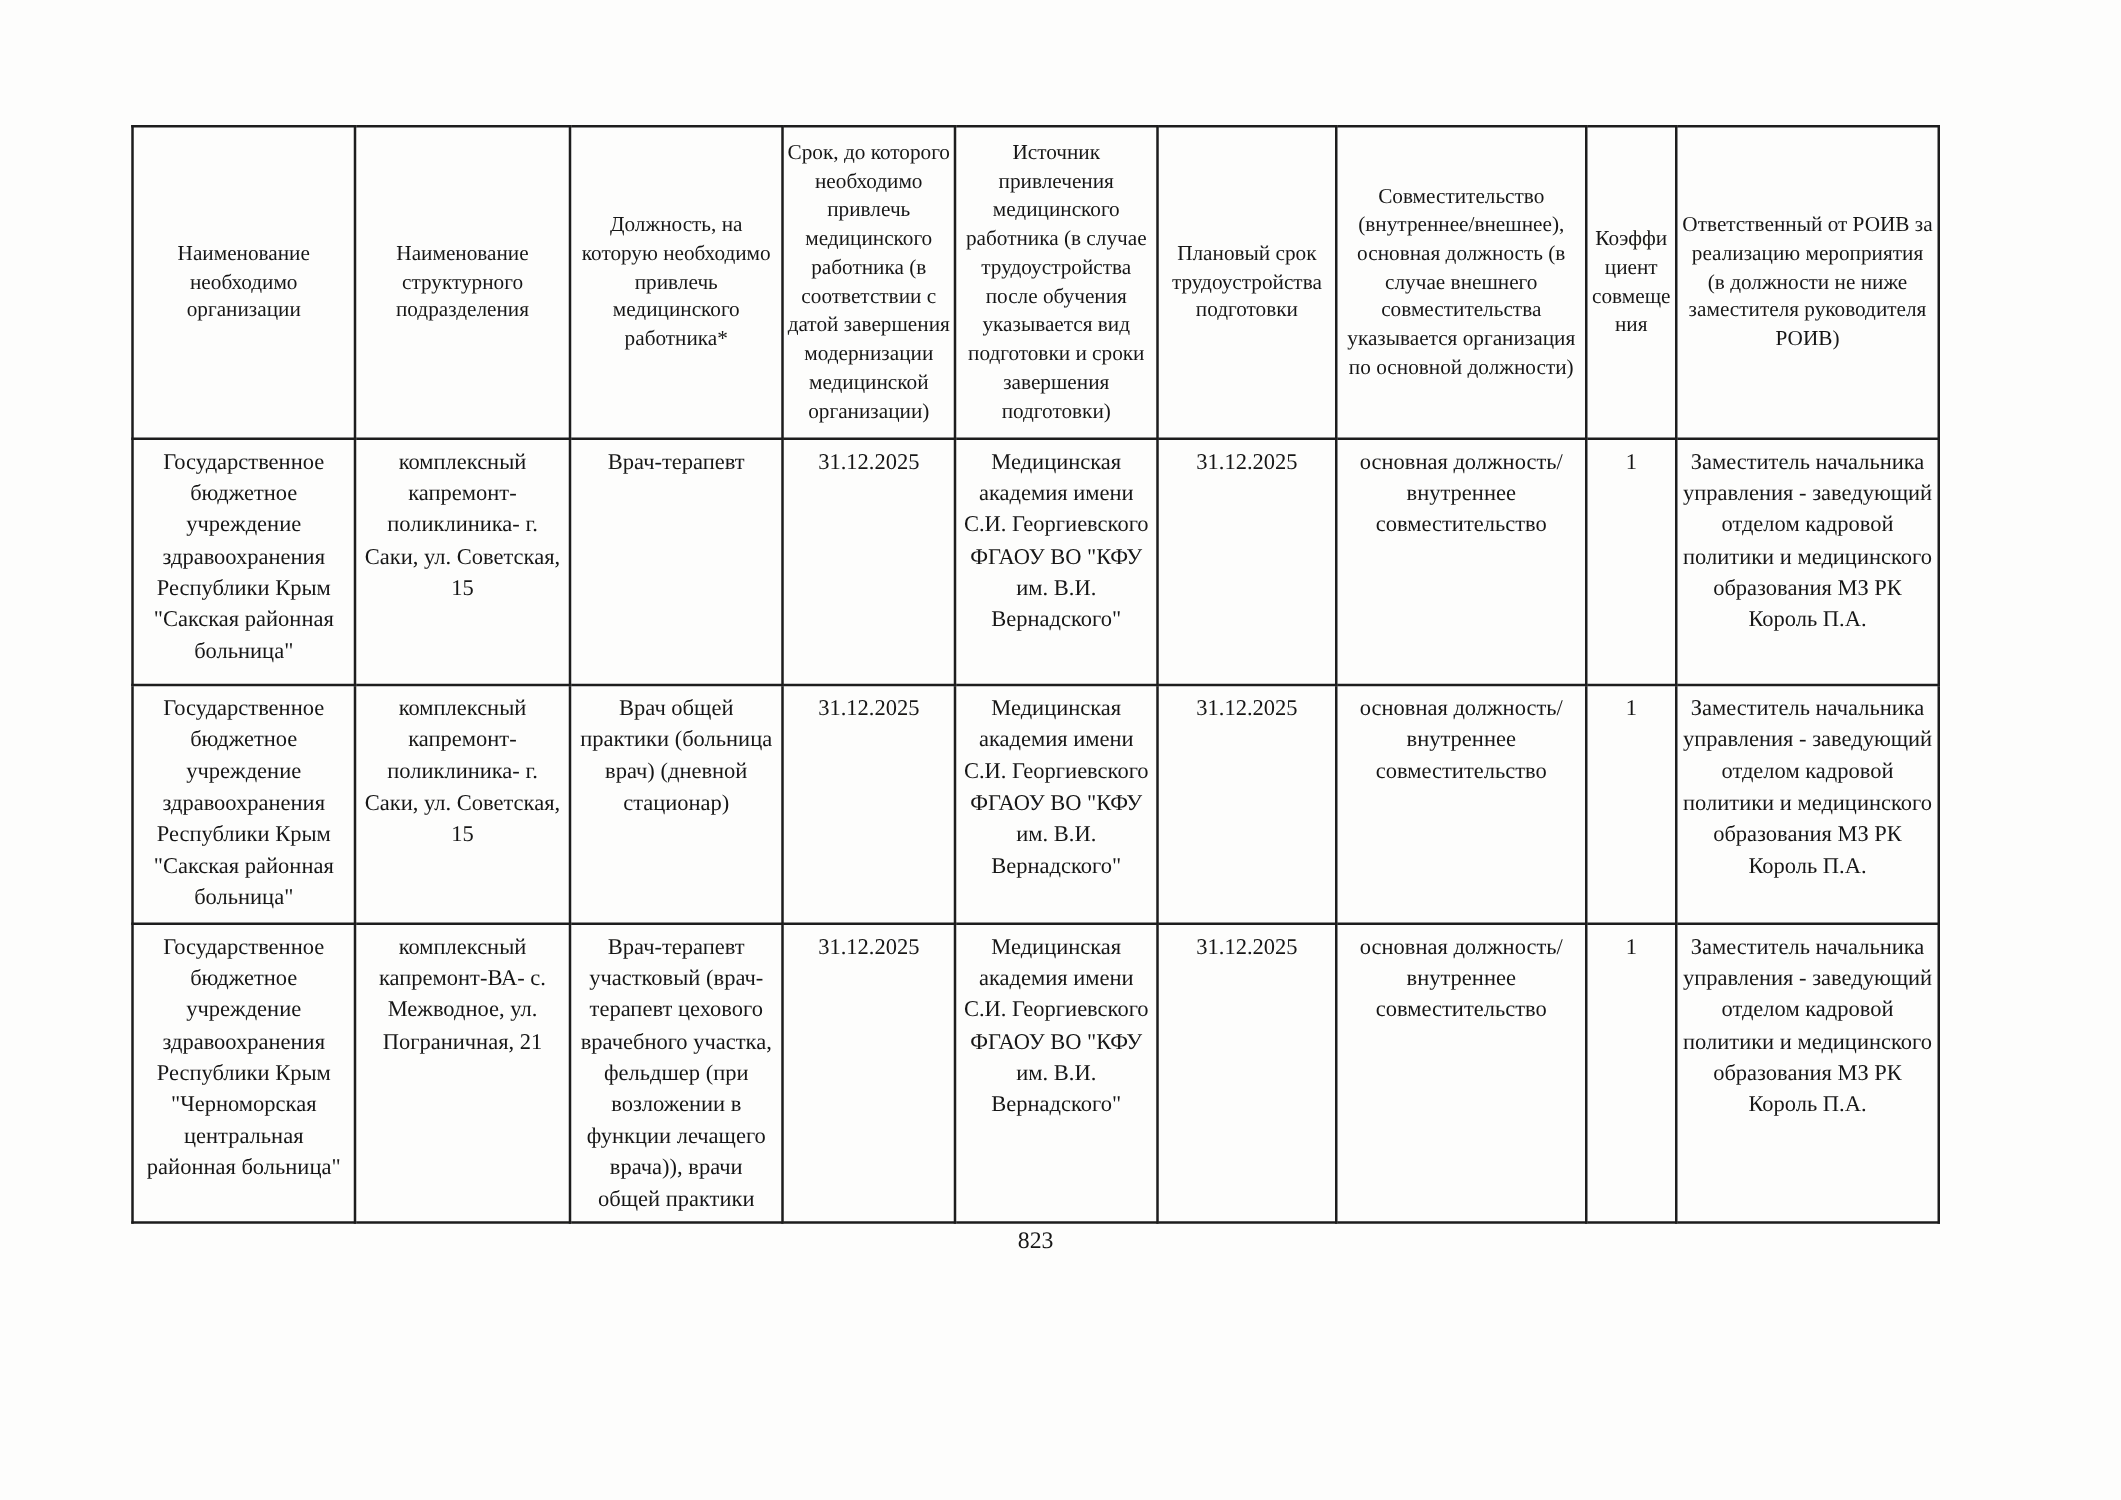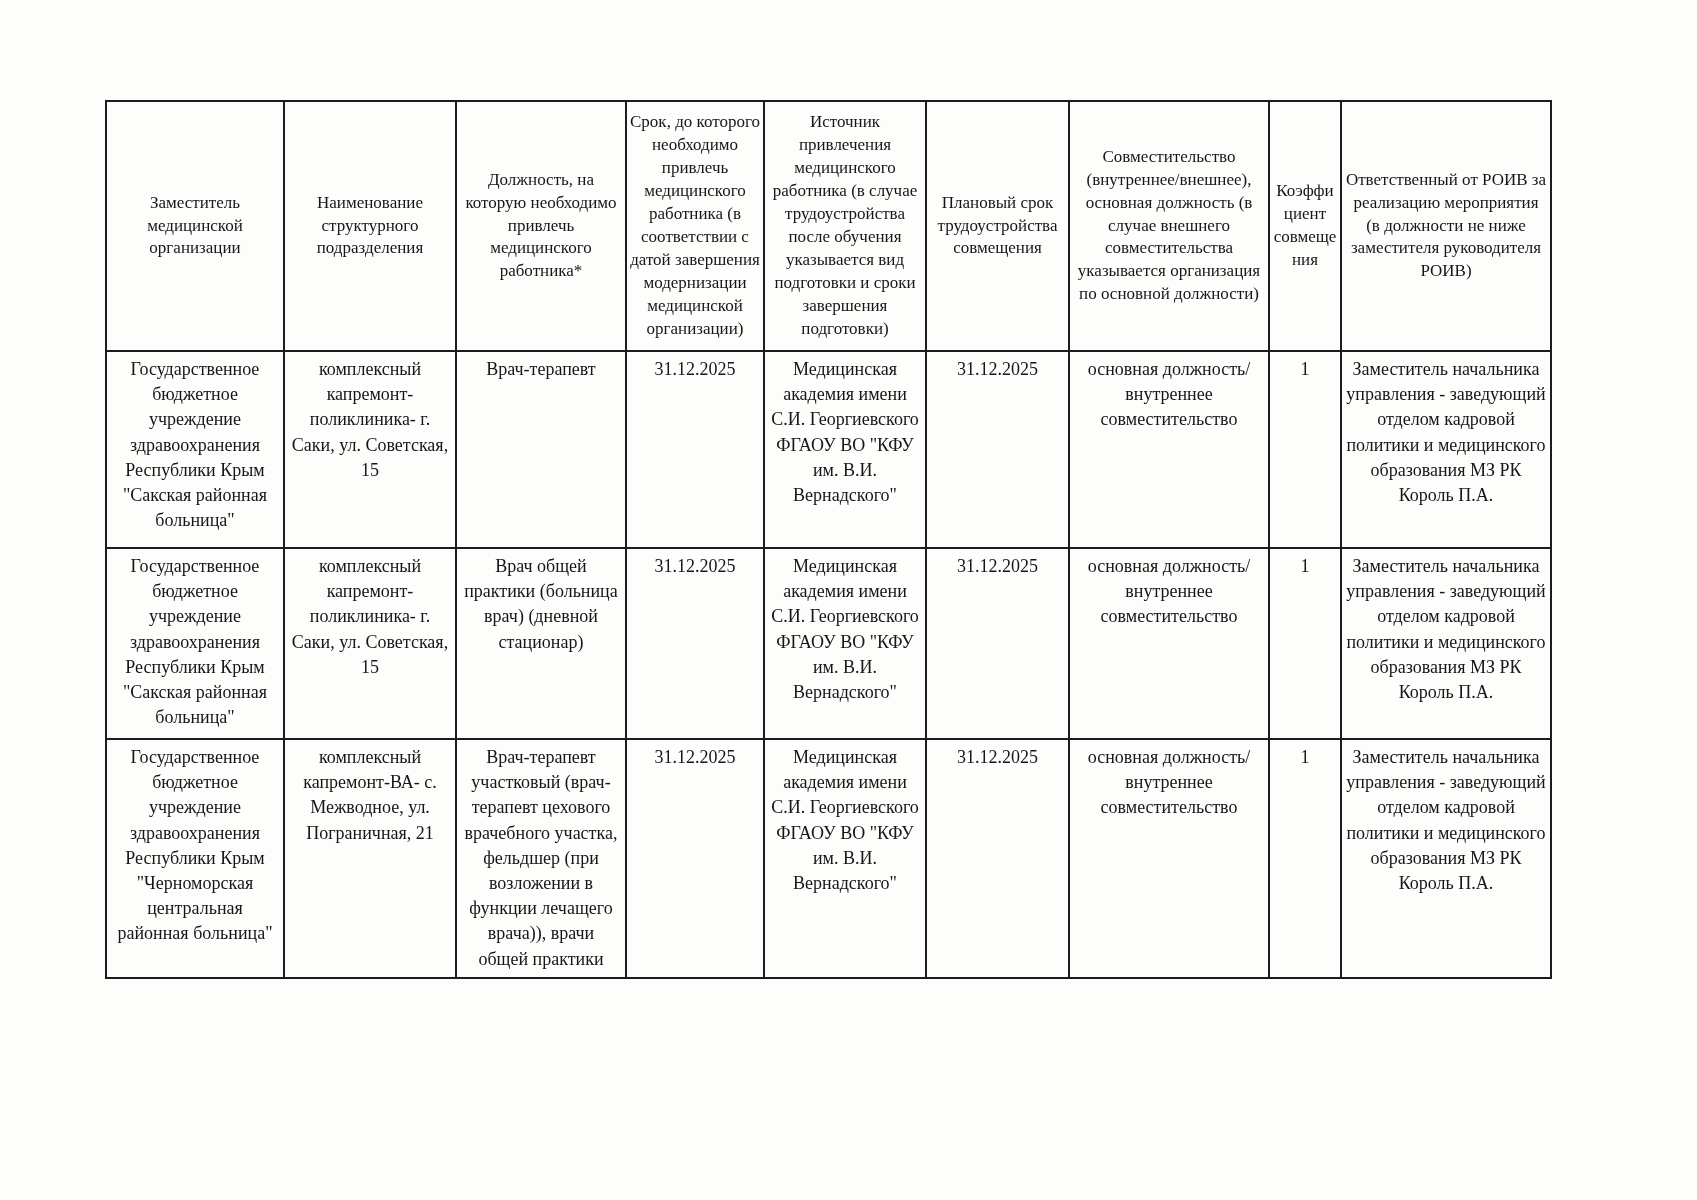--- a/index.html
+++ b/index.html
@@ -78,26 +78,26 @@
         <col class="c2">
         <col class="c3">
         <col class="c4">
       <col class="c5">
         <col class="c6">
         <col class="c7">
         <col class="c8">
     </colgroup>
     <thead>
       <tr>
-        <th>Заместитель медицинской организации</th>
+        <th>Наименование необходимо организации</th>
         <th>Наименование структурного подразделения</th>
         <th>Должность, на которую необходимо привлечь медицинского работника*</th>
         <th>Срок, до которого необходимо привлечь медицинского работника (в соответствии с датой завершения модернизации медицинской организации)</th>
         <th>Источник привлечения медицинского работника (в случае трудоустройства после обучения указывается вид подготовки и сроки завершения подготовки)</th>
-        <th>Плановый срок трудоустройства совмещения</th>
+        <th>Плановый срок трудоустройства подготовки</th>
         <th>Совместительство (внутреннее/внешнее), основная должность (в случае внешнего совместительства указывается организация по основной должности)</th>
         <th>Коэффициент совмещения</th>
         <th>Ответственный от РОИВ за реализацию мероприятия (в должности не ниже заместителя руководителя РОИВ)</th>
       </tr>
     </thead>
     <tbody>
       <tr class="row-0">
         <td>Государственное бюджетное учреждение здравоохранения Республики Крым "Сакская районная больница"</td>
         <td>комплексный капремонт-поликлиника- г. Саки, ул. Советская, 15</td>
         <td>Врач-терапевт</td>
@@ -126,14 +126,15 @@
         <td>31.12.2025</td>
         <td>Медицинская академия имени С.И. Георгиевского ФГАОУ ВО "КФУ им. В.И. Вернадского"</td>
         <td>31.12.2025</td>
         <td>основная должность/ внутреннее совместительство</td>
         <td>1</td>
         <td>Заместитель начальника управления - заведующий отделом кадровой политики и медицинского образования МЗ РК Король П.А.</td>
       </tr>
     </tbody>
   </table>
 
+  <div class="page-number">823</div>
 
 </div>
 
 </body></html>

